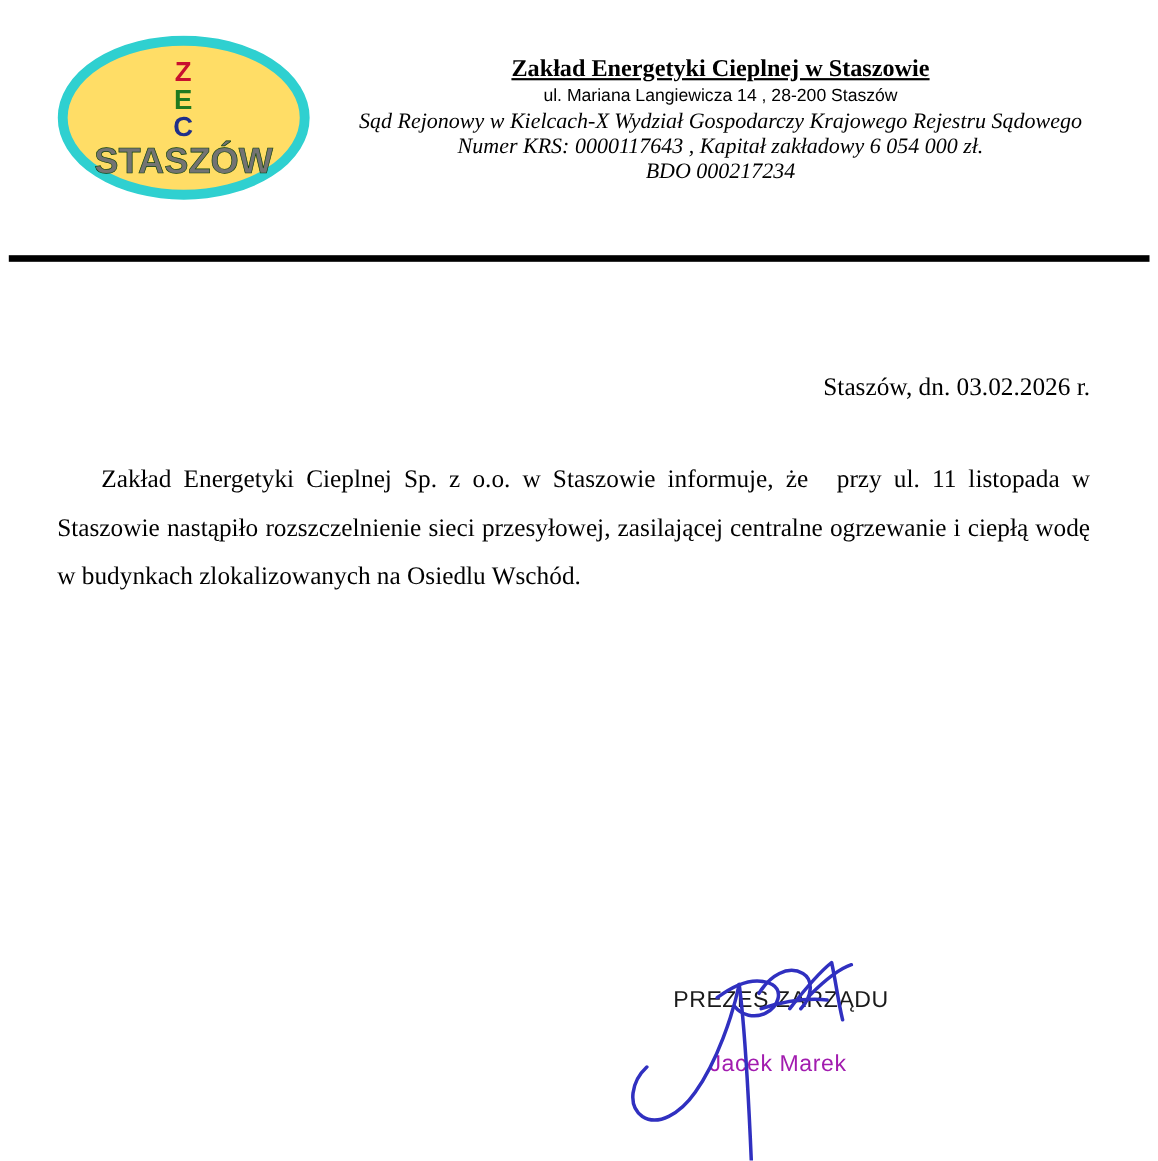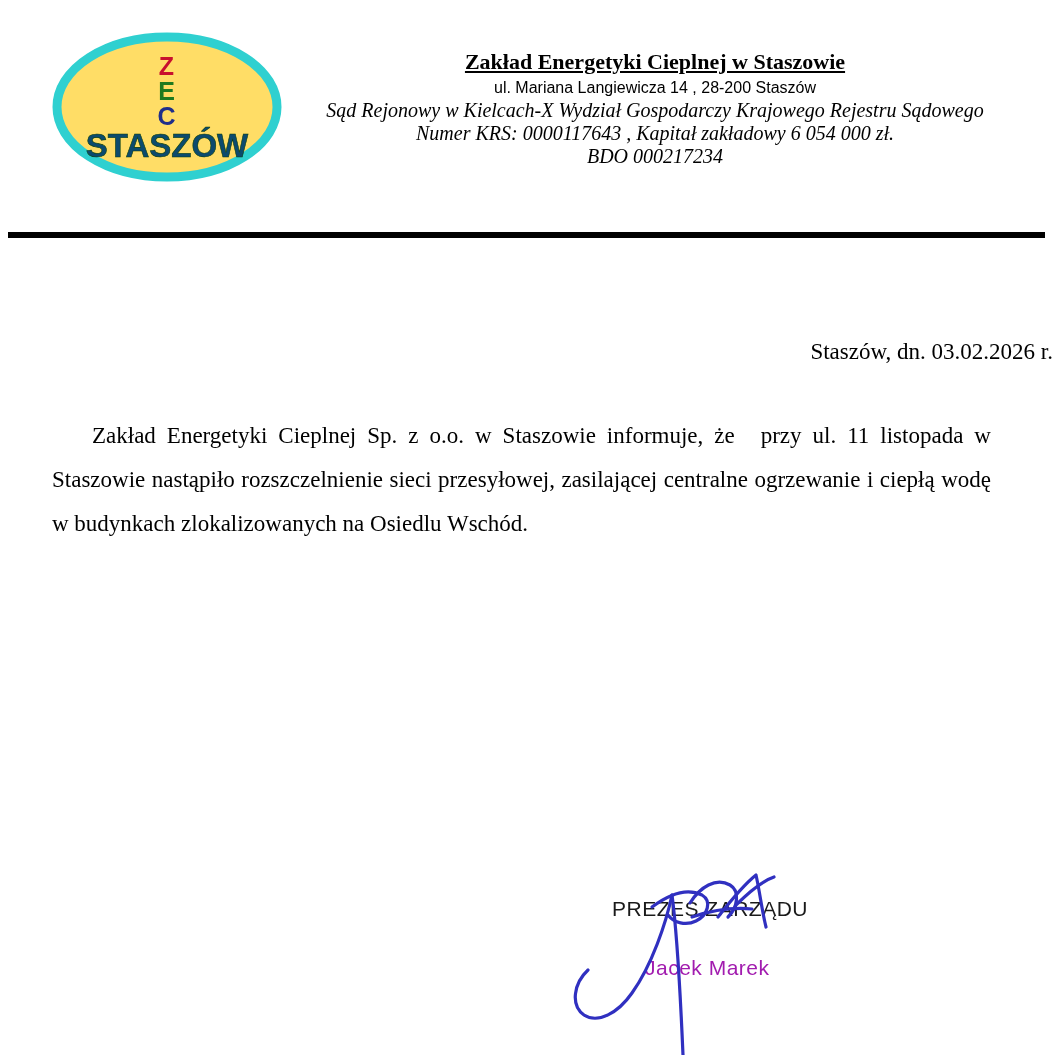--- a/index.html
+++ b/index.html
@@ -60,21 +60,21 @@
   .logo-word {
     position: absolute;
     left: 0;
     top: 96px;
     width: 230px;
     text-align: center;
     font-family: "Liberation Sans", sans-serif;
     font-weight: bold;
     font-size: 33px;
     line-height: 36px;
-    color: #0c4a6e;
+    color: #737373;
     letter-spacing: 0px;
     -webkit-text-stroke: 0.6px #0b3d0b;
   }
 
   .company-block {
     position: absolute;
     left: 290px;
     top: 48px;
     width: 730px;
     text-align: center;
@@ -122,20 +122,21 @@
   
   .content {
     position: absolute;
     left: 0;
     top: 238px;
     width: 1053px;
   }
 
   .date-line {
     margin-top: 100px;
+    padding-right: 62px;
     text-align: right;
     font-size: 23px;
     line-height: 28px;
   }
 
   .para {
     margin: 0 62px 0 52px;
     font-size: 23px;
     line-height: 44px;
     text-align: justify;

